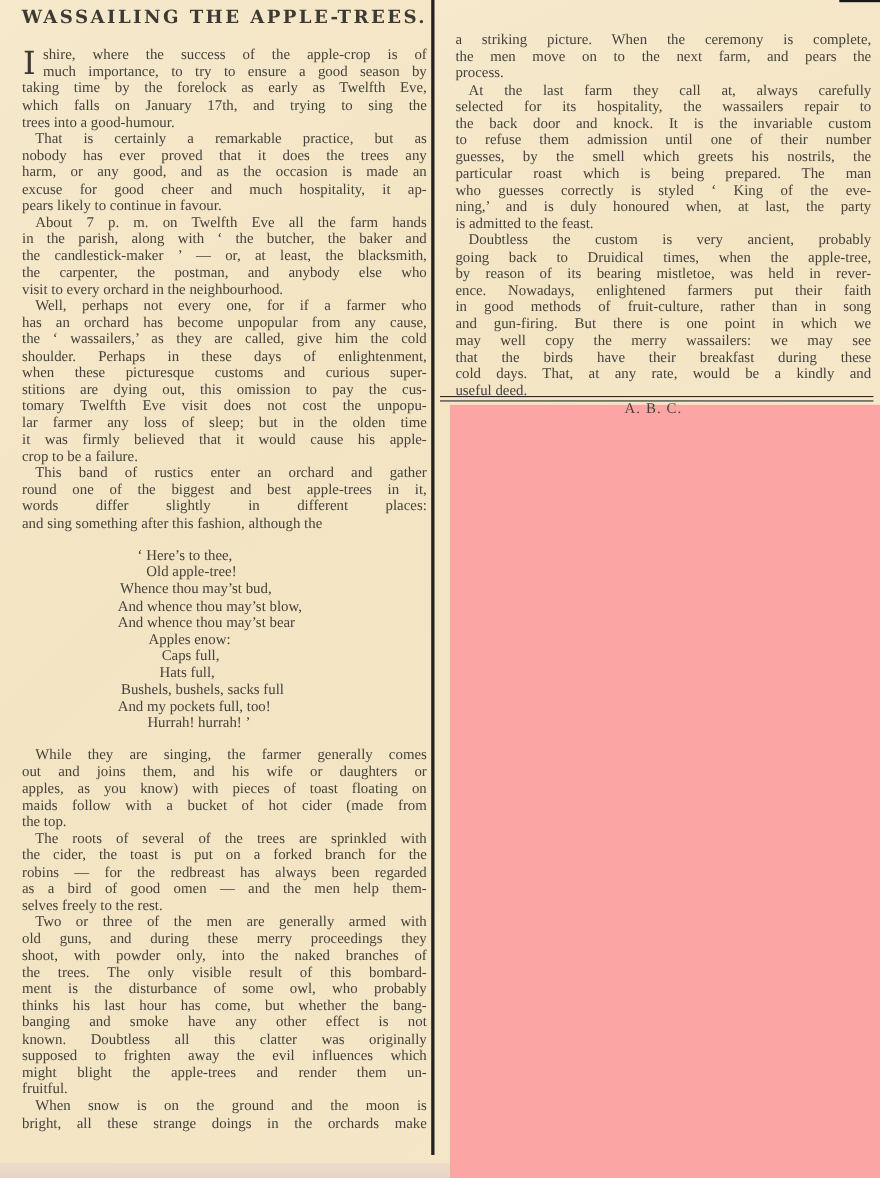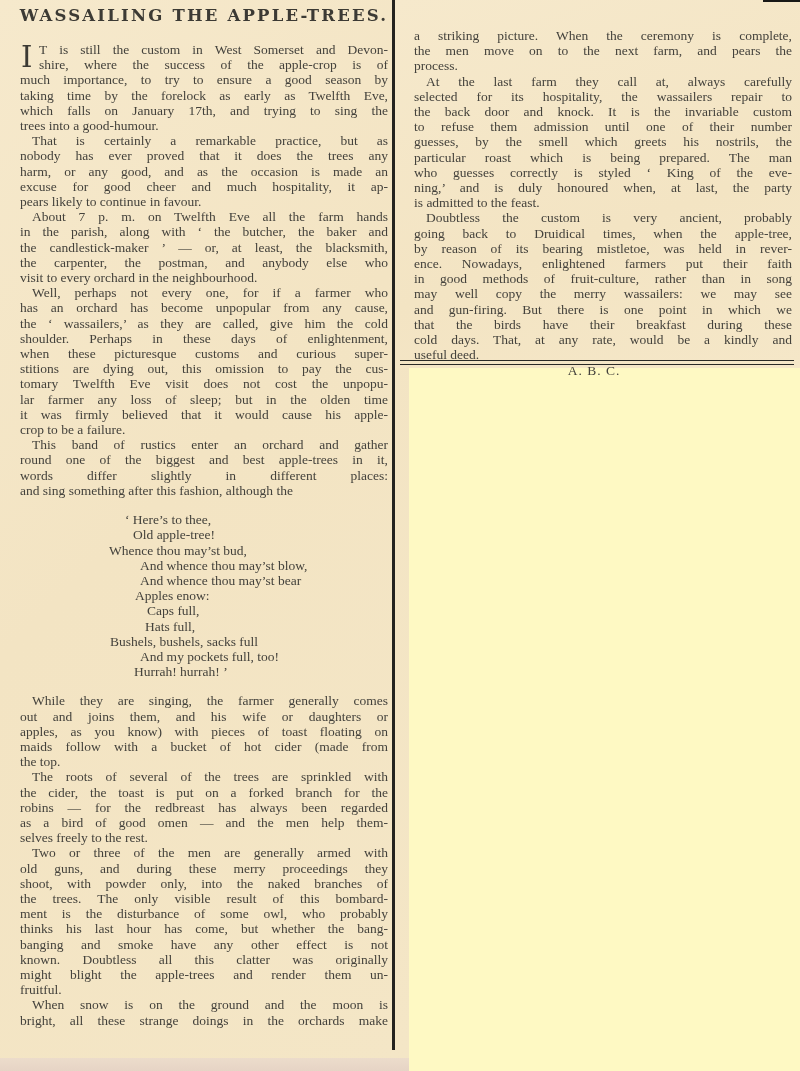--- a/index.html
+++ b/index.html
@@ -1,17 +1,17 @@
 <!DOCTYPE html>
 <html><head>
 <meta charset="utf-8">
 <style>
   html,body{margin:0;padding:0;}
   body{background:#ffffff;font-family:"Liberation Serif", serif;}
-  .page{position:relative;width:800px;height:1071px;background:#fef9c3;overflow:hidden;}
+  .page{position:relative;width:800px;height:1071px;background:#fca5a5;overflow:hidden;}
 
   
   .paper-left{position:absolute;left:0;top:0;width:409px;height:1058px;
     background:linear-gradient(135deg,#f6e9cc 0%,#f3e4c3 45%,#f4e6c6 100%);}
   .paper-left-edge{position:absolute;left:0;top:1058px;width:409px;height:13px;
     background:linear-gradient(180deg,#ecdccb 0%,#e6d4c5 100%);}
   .paper-right{position:absolute;left:394px;top:0;width:406px;height:368px;
     background:linear-gradient(160deg,#f6e9cc 0%,#f3e4c3 60%,#f5e7c8 100%);}
   .scan-artifact{position:absolute;left:763px;top:0;width:37px;height:2px;background:#181816;}
 
@@ -32,21 +32,21 @@
 
   .line{text-align:justify;text-align-last:justify;}
   .para .line:last-child{text-align-last:left;}
   .para.cont .line:last-child{text-align-last:justify;}
   .para.ind .line:first-child{text-indent:12px;}
 
   .dropcap{float:left;width:13px;height:29px;margin:1px 5px 0 1px;
     font-family:"DejaVu Serif", serif;font-size:29px;line-height:29px;color:#3c3a34;}
 
   .poem{margin:14px 0 14px 0;padding-left:87px;}
-  .poem .line{text-align:left;text-align-last:left;margin-left:33px;}
+  .poem .line{text-align:left;text-align-last:left;}
   .poem .line:nth-child(1){margin-left:18px;}
   .poem .line:nth-child(2){margin-left:26px;}
   .poem .line:nth-child(3){margin-left:2px;}
   .poem .line:nth-child(6){margin-left:28px;}
   .poem .line:nth-child(7){margin-left:40px;}
   .poem .line:nth-child(8){margin-left:38px;}
   .poem .line:nth-child(9){margin-left:3px;}
   .poem .line:nth-child(11){margin-left:27px;}
 
   .byline{margin-top:1px;text-align:center;padding-right:18px;letter-spacing:1px;}
@@ -63,21 +63,20 @@
 
   <div class="divider"></div>
   <div class="end-rule"></div>
 
   <div class="title">WASSAILING THE APPLE-TREES.</div>
 
   <div class="col col-left">
     <div class="para dropcap-para">
       <span class="dropcap">I</span>
       <div>
-          <div class="line">T is still the custom in West Somerset and Devon-</div>
           <div class="line">shire, where the success of the apple-crop is of</div>
           <div class="line">much importance, to try to ensure a good season by</div>
           <div class="line">taking time by the forelock as early as Twelfth Eve,</div>
           <div class="line">which falls on January 17th, and trying to sing the</div>
           <div class="line">trees into a good-humour.</div>
         </div>
     </div>
     <div class="para ind">
         <div class="line">That is certainly a remarkable practice, but as</div>
         <div class="line">nobody has ever proved that it does the trees any</div>
@@ -141,20 +140,21 @@
       </div>
     <div class="para ind">
         <div class="line">Two or three of the men are generally armed with</div>
         <div class="line">old guns, and during these merry proceedings they</div>
         <div class="line">shoot, with powder only, into the naked branches of</div>
         <div class="line">the trees. The only visible result of this bombard-</div>
         <div class="line">ment is the disturbance of some owl, who probably</div>
         <div class="line">thinks his last hour has come, but whether the bang-</div>
         <div class="line">banging and smoke have any other effect is not</div>
         <div class="line">known. Doubtless all this clatter was originally</div>
+        <div class="line">supposed to frighten away the evil influences which</div>
         <div class="line">might blight the apple-trees and render them un-</div>
         <div class="line">fruitful.</div>
       </div>
     <div class="para ind cont">
         <div class="line">When snow is on the ground and the moon is</div>
         <div class="line">bright, all these strange doings in the orchards make</div>
       </div>
   </div>
 
   <div class="col col-right">
@@ -173,22 +173,22 @@
         <div class="line">who guesses correctly is styled ‘ King of the eve-</div>
         <div class="line">ning,’ and is duly honoured when, at last, the party</div>
         <div class="line">is admitted to the feast.</div>
       </div>
     <div class="para ind">
         <div class="line">Doubtless the custom is very ancient, probably</div>
         <div class="line">going back to Druidical times, when the apple-tree,</div>
         <div class="line">by reason of its bearing mistletoe, was held in rever-</div>
         <div class="line">ence. Nowadays, enlightened farmers put their faith</div>
         <div class="line">in good methods of fruit-culture, rather than in song</div>
+        <div class="line">and gun-firing. But there is one point in which we</div>
         <div class="line">may well copy the merry wassailers: we may see</div>
-        <div class="line">and gun-firing. But there is one point in which we</div>
         <div class="line">that the birds have their breakfast during these</div>
         <div class="line">cold days. That, at any rate, would be a kindly and</div>
         <div class="line">useful deed.</div>
       </div>
     <div class="byline">A. B. C.</div>
   </div>
 
 </div>
 
 </body></html>

